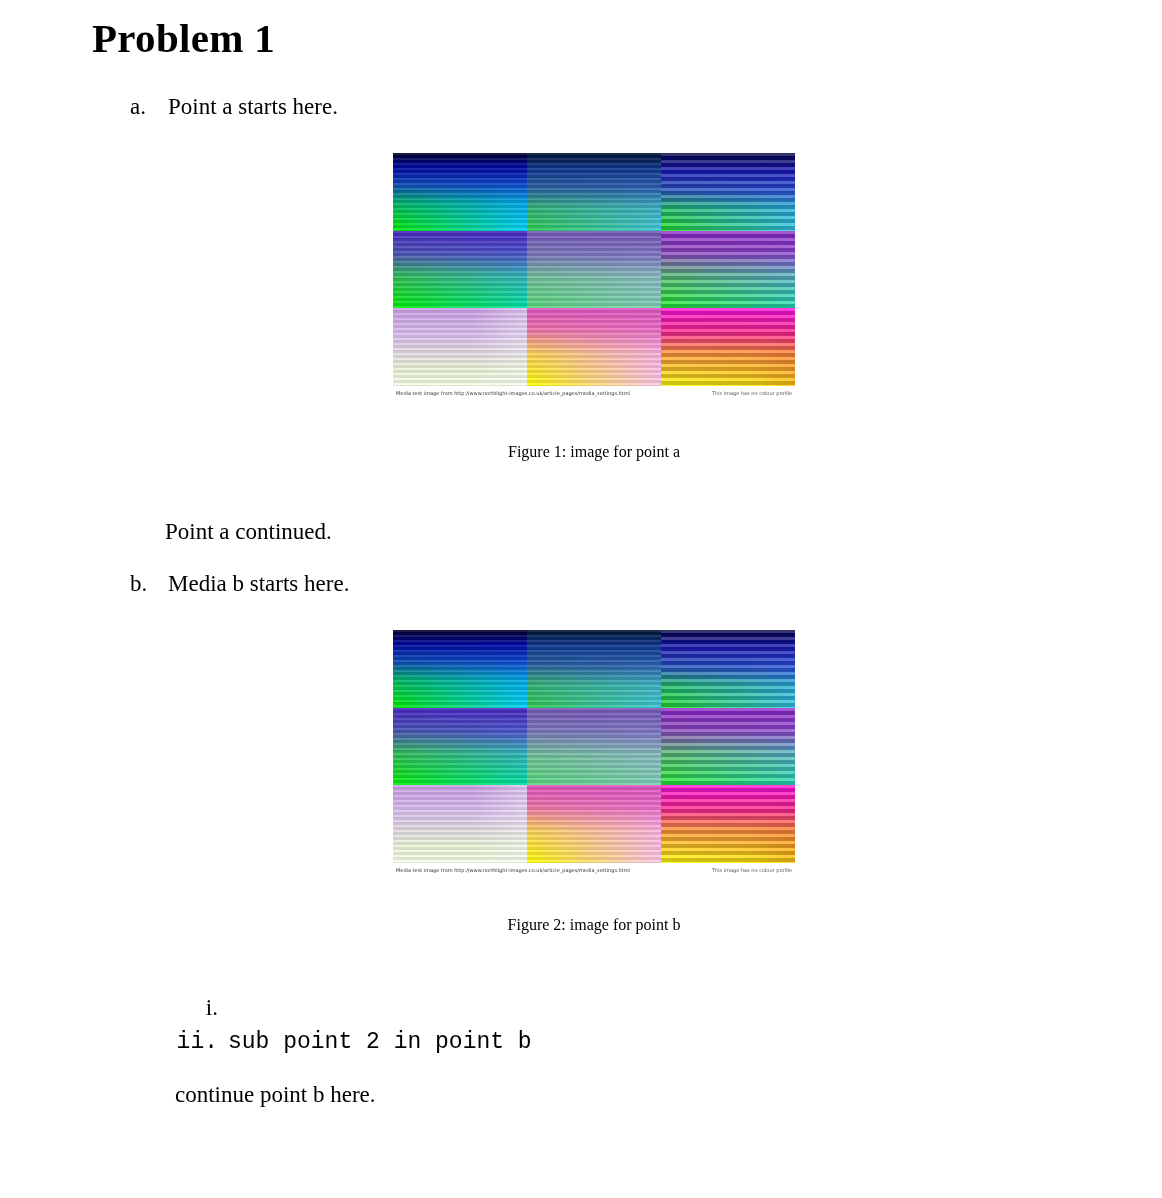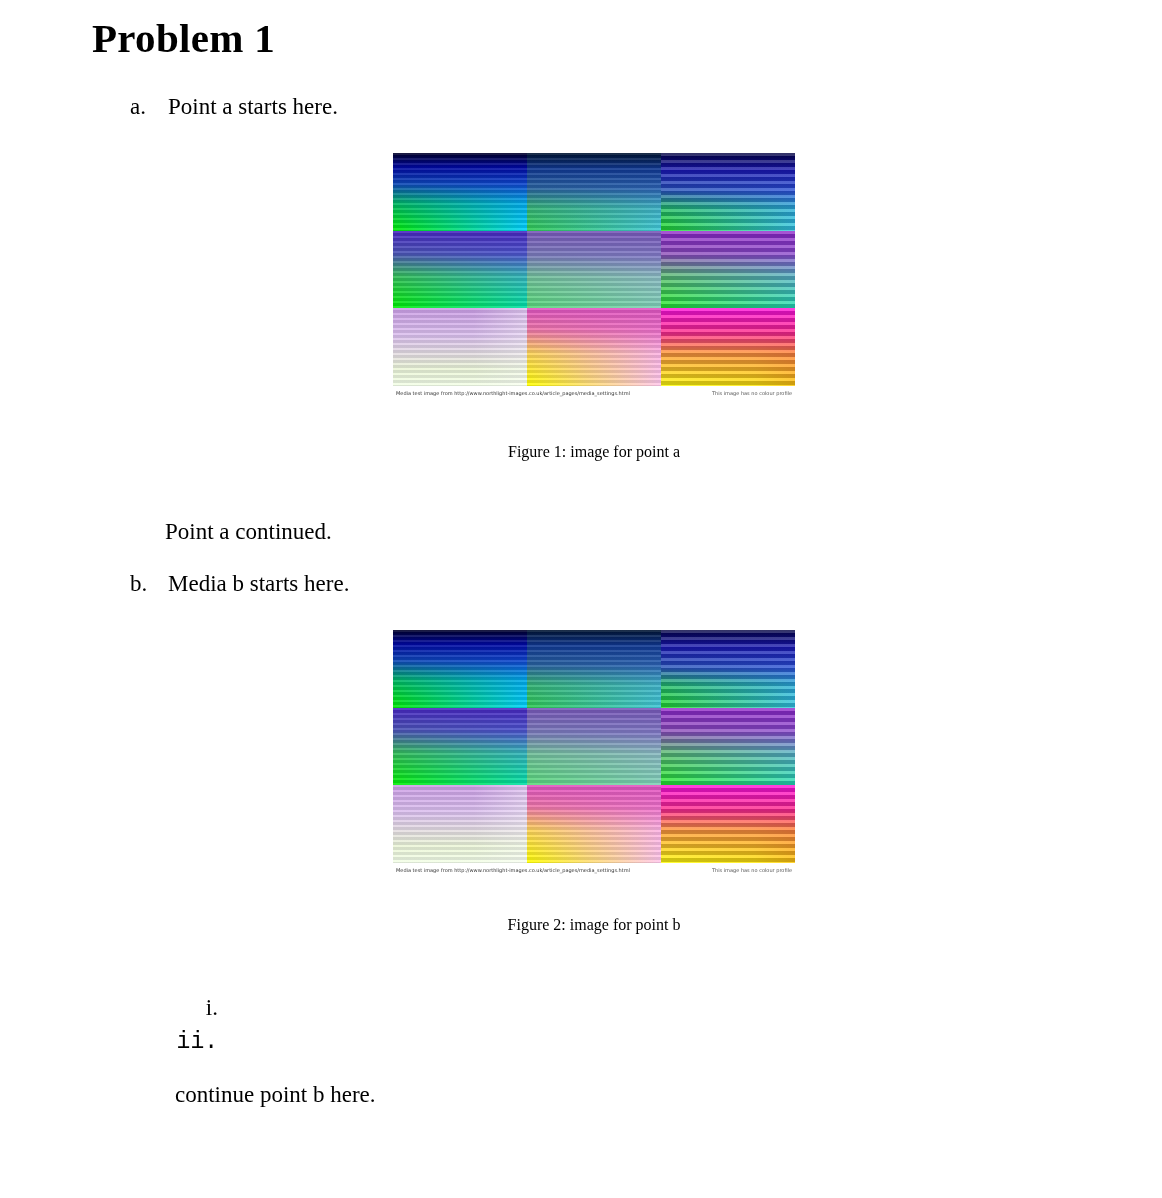--- a/index.html
+++ b/index.html
@@ -134,17 +134,18 @@
   </figure>
 
   <div class="caption" style="top:903px;margin-top:12px;">Figure 2: image for point b</div>
 
   <div class="sub-line" style="left:150px;top:994px;">
     <span class="slbl">i.</span>
   </div>
 
   <div class="sub-line" style="left:150px;top:1028px;font-family:Liberation Mono, monospace;">
     <span class="slbl">ii.</span>
+    <span>sub point 2 in point b</span>
   </div>
 
   <div class="plain-line" style="left:175px;top:1081px;">continue point b here.</div>
 
 </div>
 
 </body></html>

